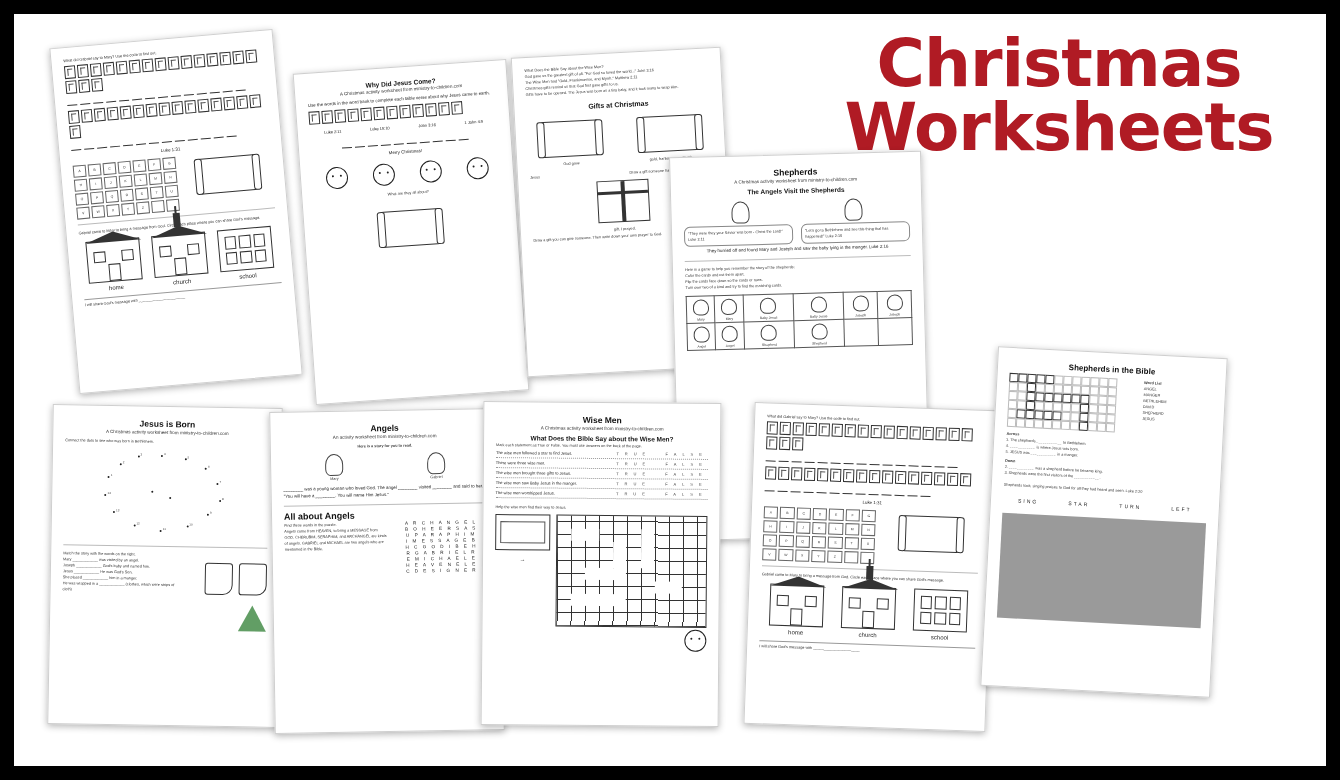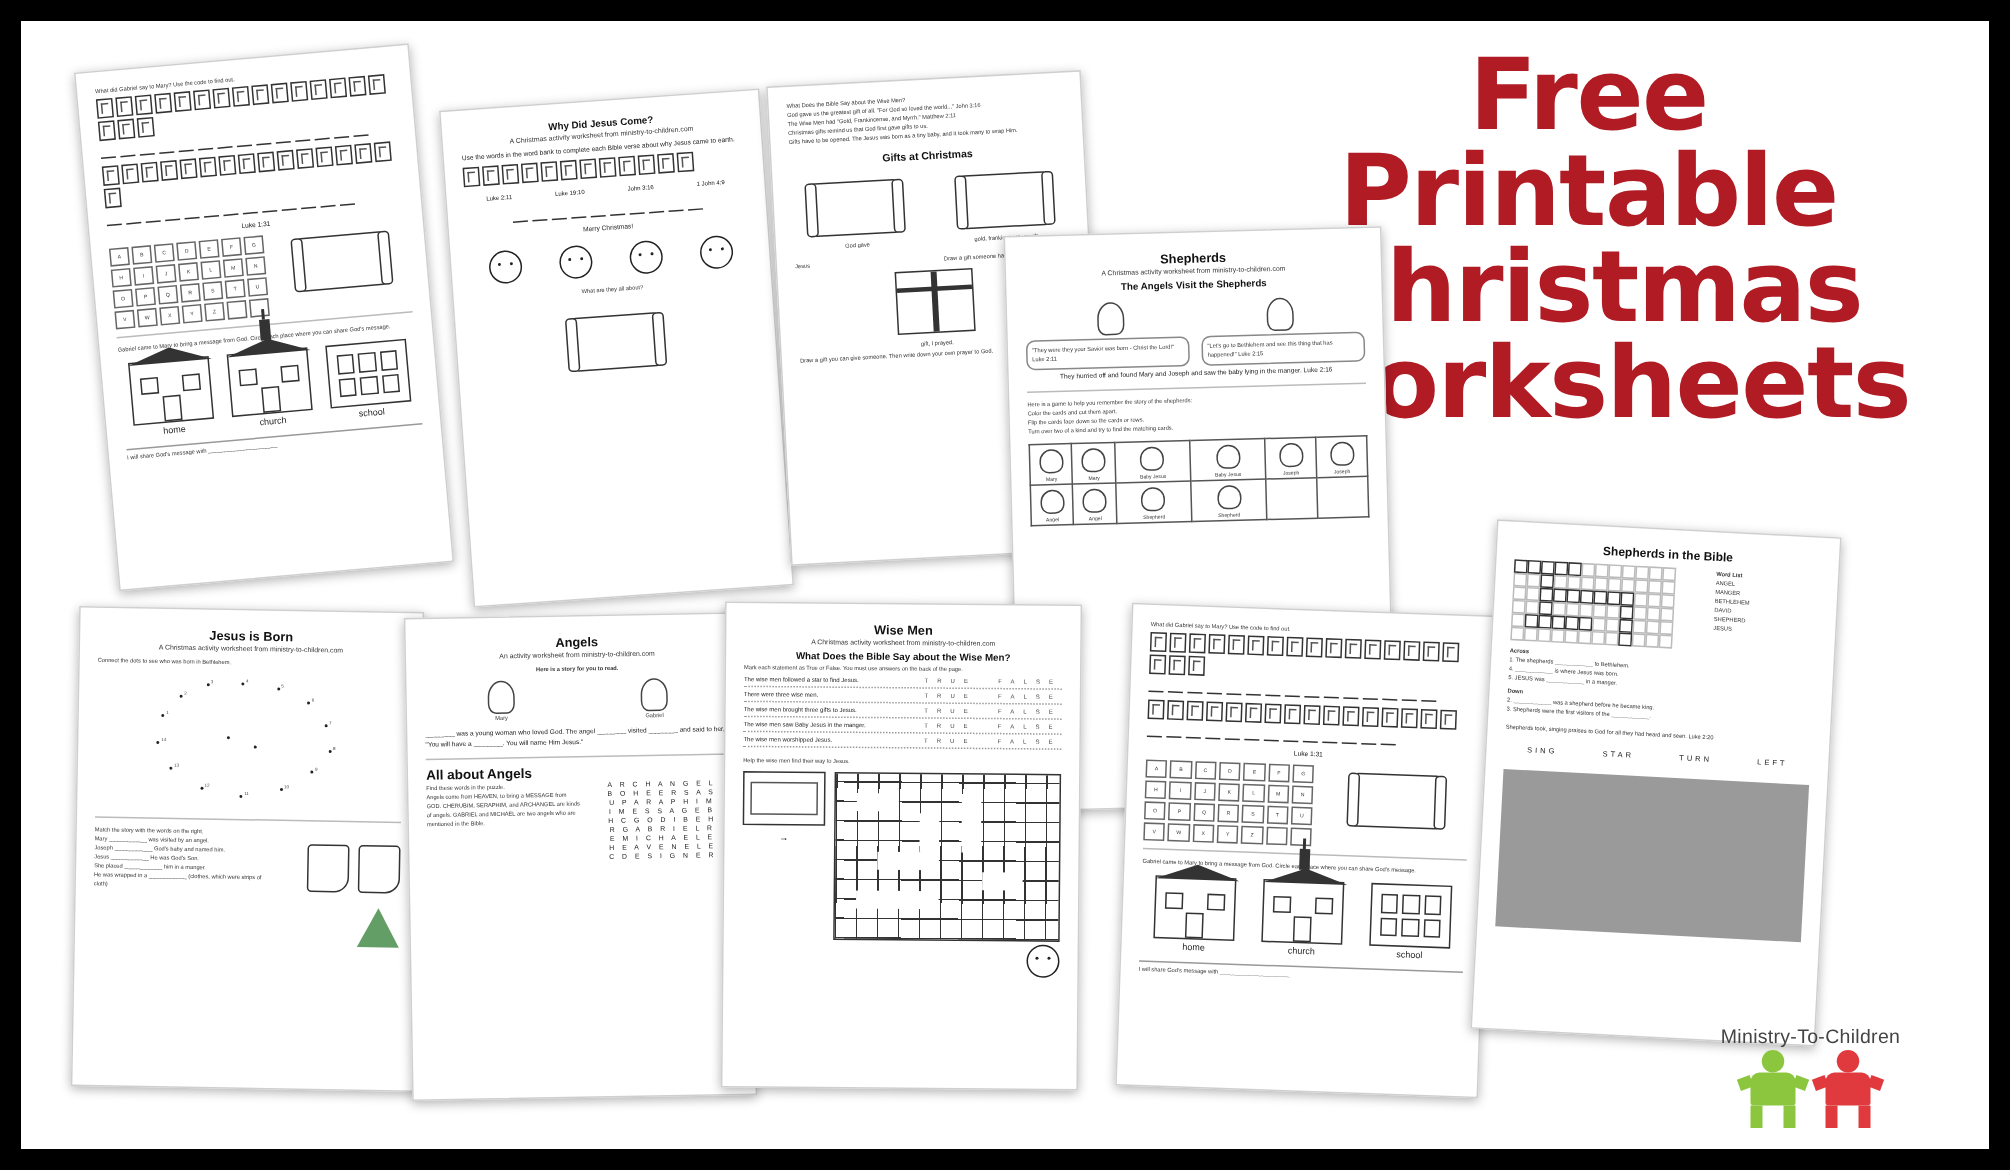--- a/index.html
+++ b/index.html
@@ -108,21 +108,20 @@
   .scroll:before,.scroll:after{content:"";position:absolute;top:-1px;bottom:-1px;width:6px;border:1px solid #333;border-radius:3px;background:#fff;}
   .scroll:before{left:-4px;} .scroll:after{right:-4px;}
 </style>
 </head>
 <body>
 
 <div id="stage">
   <div class="canvas">
 
     <div class="title">
-      <span class="l1">Free Printable</span>
       <span class="l2">Christmas</span>
       <span class="l3">Worksheets</span>
     </div>
 
     <div class="sheet" style="left:50px;top:24px;width:222px;height:345px;transform:rotate(-5deg);">
       <div class="inner">
         <div class="sh-small">What did Gabriel say to Mary? Use the code to find out.</div>
         <div class="cipher-row">
           <i class="gly"></i>
             <i class="gly"></i>
@@ -826,36 +825,15 @@
         <div class="bellrow">
           <span>SING</span>
           <span>STAR</span>
           <span>TURN</span>
           <span>LEFT</span>
         </div>
         <div class="graybox"></div>
       </div>
     </div>
 
-    <div class="logo">
-      <div class="brandtext">Ministry-To-Children</div>
-      <div class="figs">
-        <div class="fig green">
-          <div class="head"></div>
-            <div class="body"></div>
-            <div class="larm"></div>
-            <div class="rarm"></div>
-            <div class="lleg"></div>
-            <div class="rleg"></div>
-        </div>
-        <div class="fig red">
-          <div class="head"></div>
-            <div class="body"></div>
-            <div class="larm"></div>
-            <div class="rarm"></div>
-            <div class="lleg"></div>
-            <div class="rleg"></div>
-        </div>
-      </div>
-    </div>
 
   </div>
 </div>
 
 </body></html>

